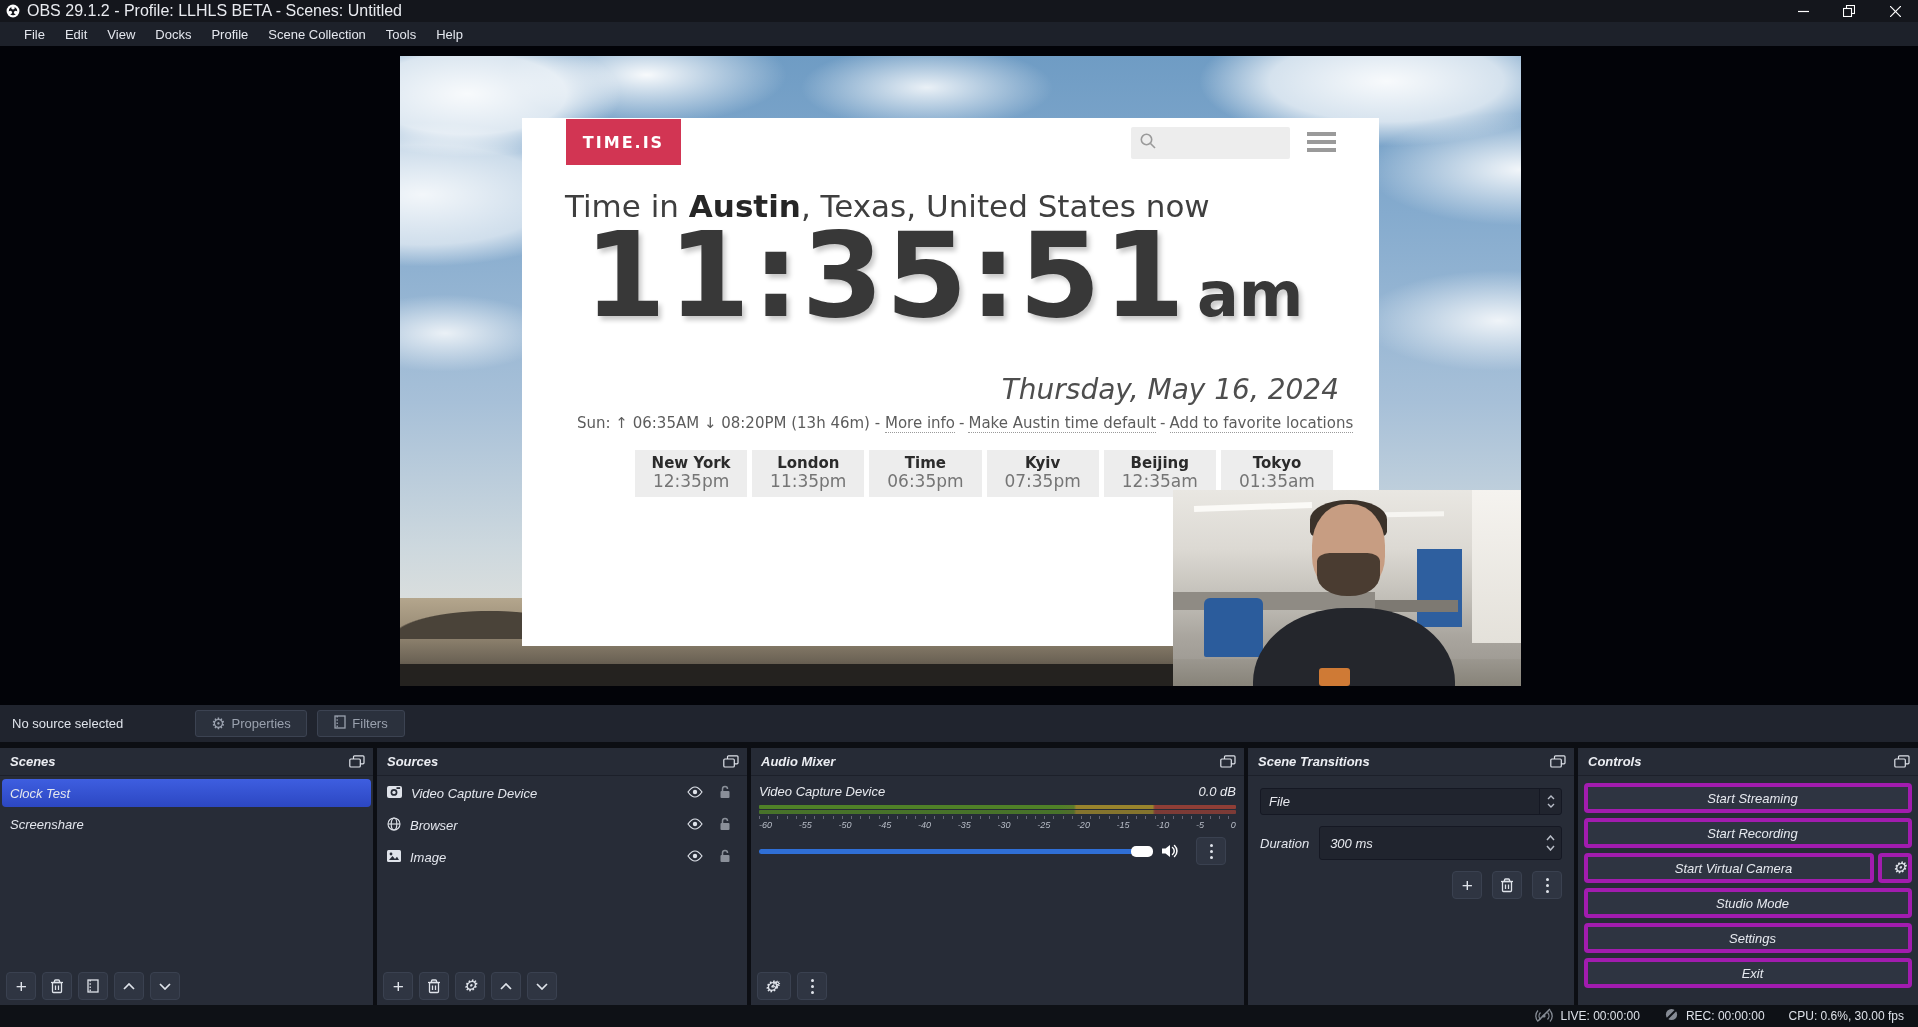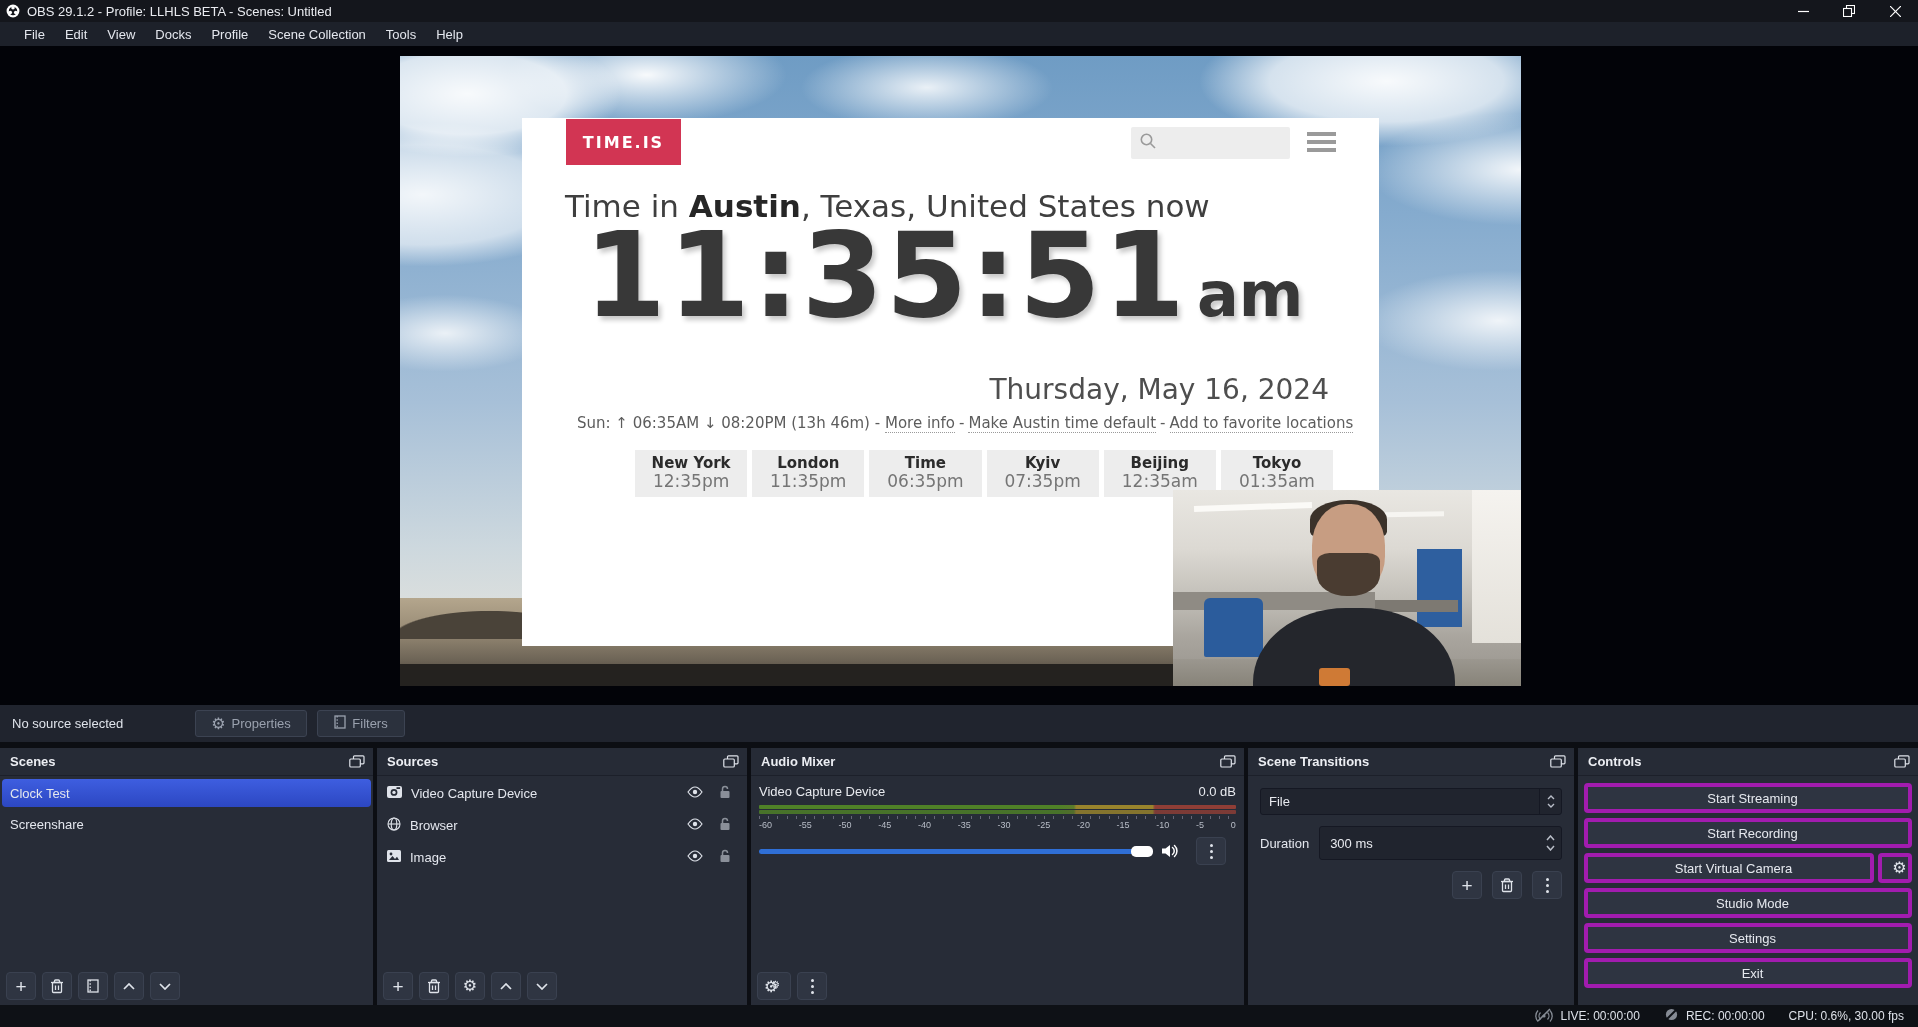--- a/index.html
+++ b/index.html
@@ -6,21 +6,21 @@
   body{
     width:1918px;height:1027px;position:relative;overflow:hidden;
     background:#0c0e13;font-family:"Liberation Sans",sans-serif;
     color:#e4e7ee;-webkit-font-smoothing:antialiased;
   }
   .abs{position:absolute;}
 
   
   .titlebar{left:0;top:0;width:1918px;height:22px;background:#14161c;display:flex;align-items:center;}
   .titlebar .logo{margin:0 7px 0 6px;display:flex;align-items:center;}
-  .titlebar .title{font-size:13px;color:#e9ebf0;}
+  .titlebar .title{font-size:16px;color:#e9ebf0;}
   .win-controls{margin-left:auto;display:flex;height:100%;}
   .win-btn{width:46px;height:22px;display:flex;align-items:center;justify-content:center;}
 
   
   .menubar{left:0;top:22px;width:1918px;height:24px;background:#1d212a;display:flex;align-items:center;padding-left:14px;box-sizing:border-box;}
   .menu-item{font-size:13px;color:#e4e7ee;padding:3px 10px;}
 
   
   .preview{left:0;top:46px;width:1918px;height:659px;background:#020308;}
   .canvas{left:400px;top:10px;width:1121px;height:630px;overflow:hidden;background:#87a8c8;}
@@ -54,21 +54,21 @@
   .ti-logo{left:44px;top:1px;width:115px;height:46px;background:#d23553;display:flex;align-items:center;justify-content:center;
     color:#fff;font-weight:bold;font-size:16px;letter-spacing:2px;}
   .ti-search{left:609px;top:9px;width:159px;height:32px;background:#ededed;border-radius:2px;display:flex;align-items:center;padding-left:8px;box-sizing:border-box;}
   .ti-burger{left:785px;top:14px;display:flex;flex-direction:column;gap:4px;}
   .ti-burger i{display:block;width:29px;height:4px;background:#9a9a9a;}
   .ti-heading{left:43px;top:70px;font-size:31px;color:#3f3f3f;white-space:nowrap;}
   .ti-heading b{color:#262626;font-weight:800;}
   .ti-clock{left:62px;top:96px;white-space:nowrap;color:#383838;font-weight:bold;
     font-size:118px;letter-spacing:2px;line-height:1.05;text-shadow:3px 4px 5px rgba(0,0,0,.22);}
   .ti-ampm{font-size:62px;letter-spacing:0;margin-left:10px;}
-  .ti-date{right:50px;top:255px;font-size:28px;color:#4e4e4e;}
+  .ti-date{right:40px;top:255px;font-size:28px;color:#4e4e4e;font-style:italic;}
   .ti-sun{left:55px;top:296px;font-size:15px;color:#5c5c5c;white-space:nowrap;}
   .ti-sun .lnk{border-bottom:1px dotted #9a9a9a;}
   .ti-sun .sep{margin:0 4px;}
   .ti-cities{left:113px;top:332px;width:698px;display:flex;gap:5px;}
   .city-box{flex:1;height:47px;background:#ededed;text-align:center;padding-top:5px;box-sizing:border-box;}
   .city-name{font-size:15px;font-weight:bold;color:#2b2b2b;line-height:17px;}
   .city-time{font-size:17px;color:#757575;line-height:19px;}
 
   
   .webcam{left:773px;top:434px;width:348px;height:196px;overflow:hidden;
@@ -90,21 +90,21 @@
   
   .srcbar{left:0;top:705px;width:1918px;height:37px;background:#20242e;display:flex;align-items:center;}
   .srcbar .status{font-size:13px;color:#dfe3ea;margin-left:12px;}
   .pill-btn{position:absolute;height:27px;background:#2b313d;border:1px solid #3c4352;border-radius:3px;
     display:flex;align-items:center;justify-content:center;gap:6px;font-size:13px;color:#9aa1ae;box-sizing:border-box;}
   .btn-properties{left:195px;width:112px;top:5px;}
   .btn-filters{left:317px;width:88px;top:5px;}
 
   
   .docks{left:0;top:748px;width:1918px;height:257px;background:#0c0e13;}
-  .panel{position:absolute;top:0;height:257px;background:#272c37;}
+  .panel{position:absolute;top:0;height:257px;background:#272c37;font-style:italic;}
   .panel-header{height:28px;background:#262b36;display:flex;align-items:center;padding:0 8px 0 10px;box-sizing:border-box;border-bottom:1px solid #1c202a;}
   .panel-title{font-size:13px;font-weight:bold;color:#eceef3;}
   .popout{margin-left:auto;display:flex;align-items:center;}
   .p-scenes{left:0;width:373px;}
   .p-sources{left:377px;width:370px;}
   .p-mixer{left:751px;width:493px;}
   .p-trans{left:1248px;width:326px;}
   .p-controls{left:1578px;width:340px;}
 
   .list-item{height:28px;margin:3px 2px 0 2px;display:flex;align-items:center;padding:0 8px;font-size:13px;color:#e4e7ee;border-radius:4px;}

